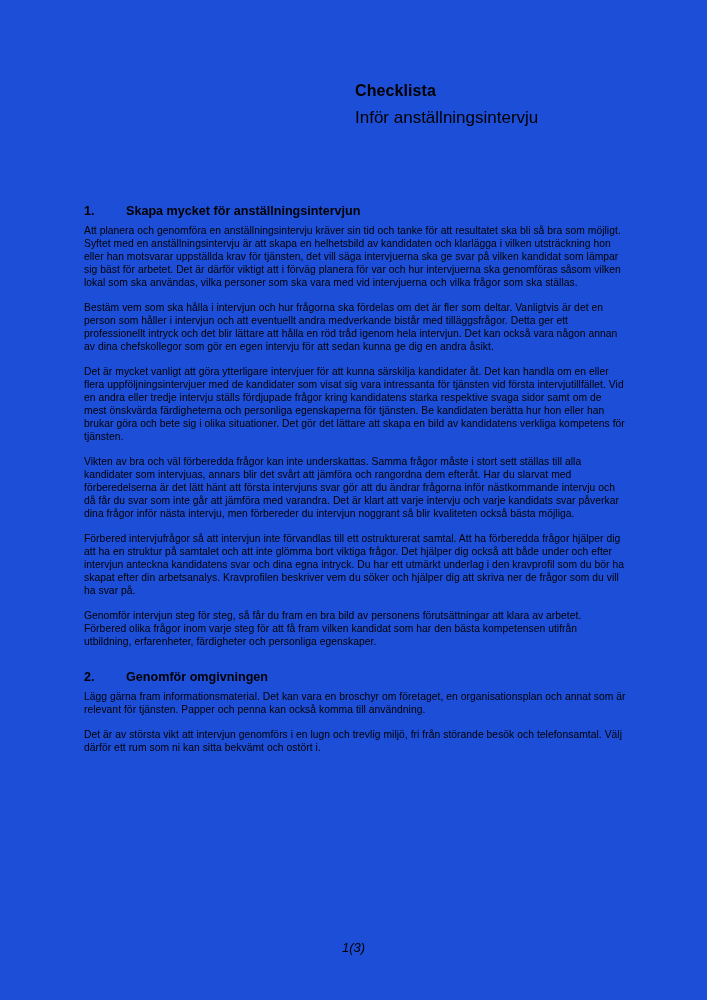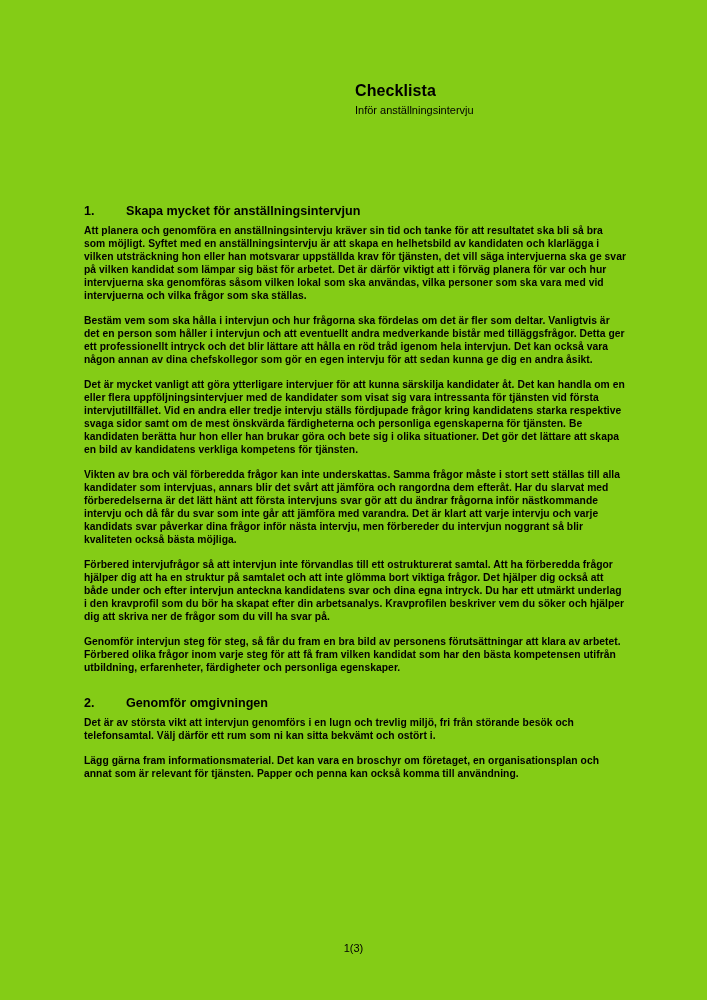--- a/index.html
+++ b/index.html
@@ -13,41 +13,41 @@
     font-family: "Liberation Sans", sans-serif;
     color: #000000;
     position: relative;
     overflow: hidden;
   }
   .page {
     position: relative;
     width: 707px;
     height: 1000px;
     box-sizing: border-box;
-    background: #84cc16;
+    background: #1d4ed8;
   }
   
   .title-block {
     position: absolute;
     left: 355px;
     top: 82px;
     width: 280px;
   }
   .doc-title {
     font-size: 16px;
     font-weight: bold;
     line-height: 18px;
     letter-spacing: 0.1px;
     margin: 0;
   }
   .doc-subtitle {
-    font-size: 11px;
+    font-size: 17px;
     font-weight: normal;
     line-height: 15px;
-    margin: 3px 0 0 0;
+    margin: 10px 0 0 0;
   }
   
   .content {
     position: absolute;
     left: 84px;
     top: 204px;
     width: 542px;
   }
   .section {
     margin: 0;
@@ -70,39 +70,39 @@
   }
   h2.heading .htext {
     display: inline-block;
   }
   p.para {
     font-size: 10.3px;
     line-height: 13.0px;
     margin: 0 0 12px 0;
     text-align: left;
     letter-spacing: 0.005em;
-    font-weight: bold;
   }
   p.para:last-child {
     margin-bottom: 0;
   }
   .section-body {
     margin: 0;
   }
   
   .footer {
     position: absolute;
     left: 0;
     top: 938px;
     width: 707px;
     text-align: center;
   }
   .footer .pagenum {
-    font-size: 11px;
+    font-size: 13px;
     line-height: 13px;
+    font-style: italic;
   }
 </style>
 </head>
 <body>
 
 <div class="page">
 
   <div class="title-block">
     <h1 class="doc-title">Checklista</h1>
     <p class="doc-subtitle">Inför anställningsintervju</p>
@@ -124,22 +124,22 @@
         <p class="para">Genomför intervjun steg för steg, så får du fram en bra bild av personens förutsättningar att klara av arbetet. Förbered olika frågor inom varje steg för att få fram vilken kandidat som har den bästa kompetensen utifrån utbildning, erfarenheter, färdigheter och personliga egenskaper.</p>
       </div>
     </div>
 
     <div class="section">
       <h2 class="heading">
         <span class="num">2.</span>
         <span class="htext">Genomför omgivningen</span>
       </h2>
       <div class="section-body">
+        <p class="para">Lägg gärna fram informationsmaterial. Det kan vara en broschyr om företaget, en organisationsplan och annat som är relevant för tjänsten. Papper och penna kan också komma till användning.</p>
         <p class="para">Det är av största vikt att intervjun genomförs i en lugn och trevlig miljö, fri från störande besök och telefonsamtal. Välj därför ett rum som ni kan sitta bekvämt och ostört i.</p>
-        <p class="para">Lägg gärna fram informationsmaterial. Det kan vara en broschyr om företaget, en organisationsplan och annat som är relevant för tjänsten. Papper och penna kan också komma till användning.</p>
       </div>
     </div>
 
   </div>
 
   <div class="footer">
     <span class="pagenum">1(3)</span>
   </div>
 
 </div>

